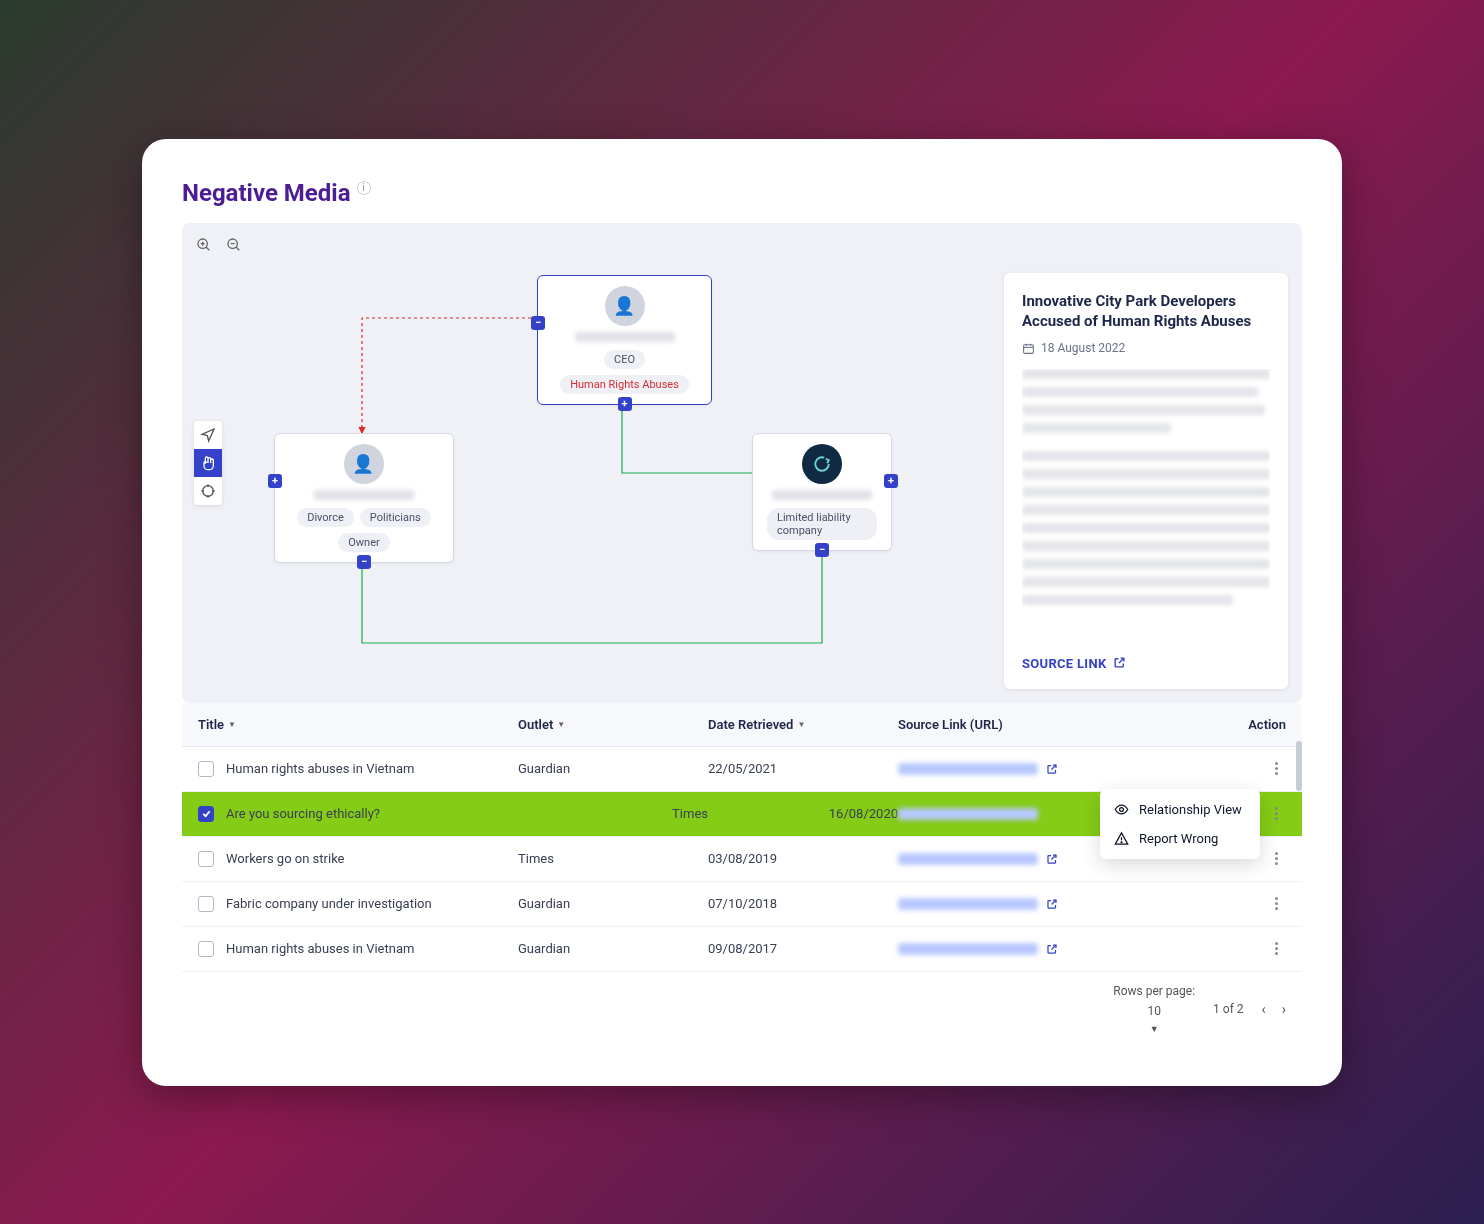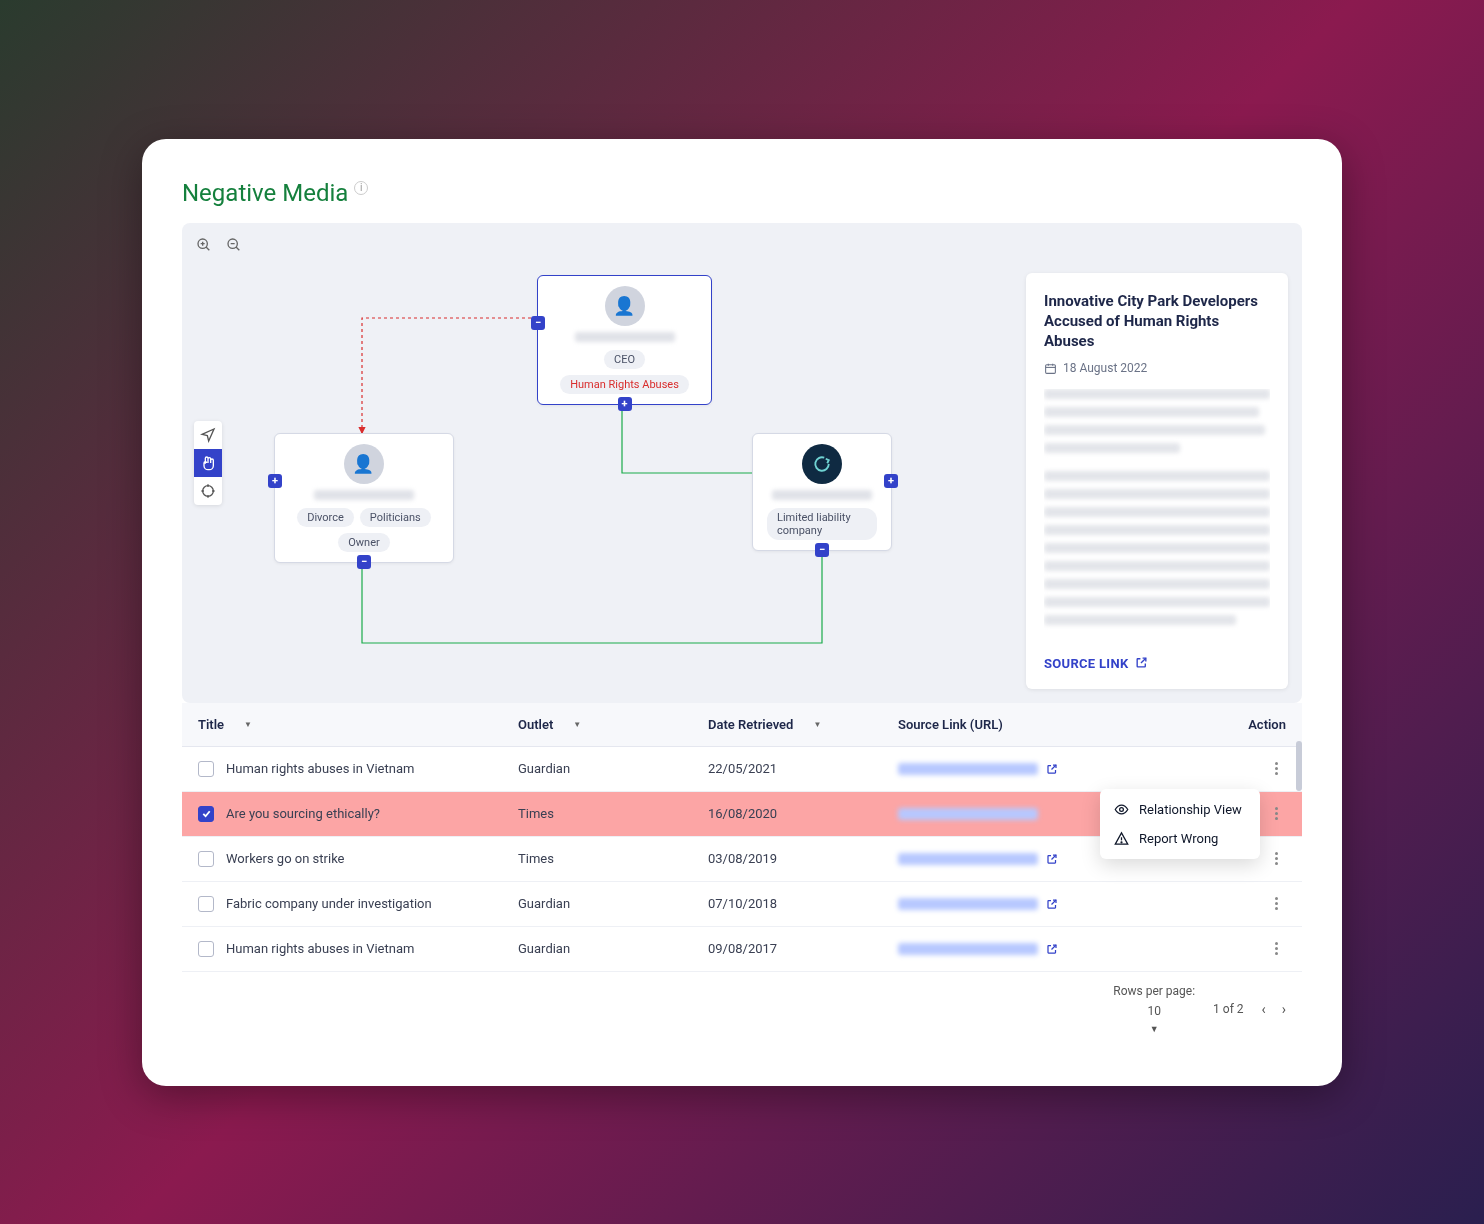--- a/index.html
+++ b/index.html
@@ -15,21 +15,21 @@
   }
   .window {
     width: 1200px;
     background: #fff;
     border-radius: 24px;
     box-shadow: 0 10px 40px rgba(0,0,0,.35);
     padding: 40px;
     position: relative;
   }
   .page-title-row { display:flex; align-items:flex-start; gap:6px; margin-bottom:16px;}
-  .page-title { font-size: 24px; font-weight: 400; color:#15803d; }
+  .page-title { font-size: 24px; font-weight: 700; color:#4c1d95; }
   .info-badge { font-size:10px; color:#999; border:1px solid #ccc; border-radius:50%; width:14px; height:14px; display:flex; align-items:center; justify-content:center; margin-top:2px;}
   .canvas-area {
     background: #eff1f6;
     border-radius: 8px;
     position: relative;
     height: 480px;
     overflow: hidden;
   }
   .zoom-controls { position:absolute; top:12px; left:12px; display:flex; gap:10px; color:#666;}
   .zoom-btn { width:20px; height:20px; display:flex; align-items:center; justify-content:center; cursor:pointer;}
@@ -44,38 +44,38 @@
   .node.selected { border:1.5px solid #3342c9; }
   .node .avatar { width:40px; height:40px; border-radius:50%; background:#d0d4de; margin-bottom:6px; display:flex; align-items:center; justify-content:center; font-size:18px; color:#fff;}
   .node .avatar.company { background:#0f2a42; }
   .node .name-placeholder { width:100px; height:10px; background:#e0e2e8; border-radius:3px; filter:blur(2px); margin-bottom:8px;}
   .tags { display:flex; gap:6px; flex-wrap:wrap; justify-content:center;}
   .tag { font-size:11px; padding:3px 10px; border-radius:12px; background:#eef0f5; color:#4a5166;}
   .tag.danger { color:#d92d2d; }
   .node-handle { position:absolute; width:14px; height:14px; background:#3342c9; color:#fff; font-size:11px; font-weight:bold; border-radius:3px; display:flex; align-items:center; justify-content:center; line-height:1;}
   svg.links { position:absolute; inset:0; width:100%; height:100%; pointer-events:none; }
   .article-panel {
-    position:absolute; right:14px; top:50px; bottom:14px; width:262px;
+    position:absolute; right:14px; top:50px; bottom:14px; width:284px;
     background:#fff; border-radius:6px; padding:18px; box-shadow:0 1px 4px rgba(0,0,0,.08);
     display:flex; flex-direction:column;
   }
   .article-title { font-size:15px; font-weight:700; color:#1e2749; line-height:1.35; margin-bottom:10px;}
   .article-date { font-size:12px; color:#6b7387; display:flex; align-items:center; gap:6px; margin-bottom:14px;}
   .article-body { flex:1; overflow:hidden; }
   .blur-line { height:10px; background:#e3e5ea; border-radius:3px; margin-bottom:8px; filter:blur(2px);}
   .source-link { color:#3342c9; font-size:13px; font-weight:700; letter-spacing:.3px; display:flex; align-items:flex-start; gap:6px; margin-top:10px; cursor:pointer;}
   
   .data-table { margin-top:0px; position:relative;}
   .thead { display:grid; grid-template-columns: 320px 190px 190px 240px 1fr; align-items:center; padding:14px 16px; font-size:13px; font-weight:600; color:#1e2749; border-bottom:1px solid #e5e7ef; background:#f7f8fb; border-radius:0 0 0 0;}
-  .th { display:flex; align-items:center; gap:20px;}
+  .th { display:flex; align-items:center; gap:4px;}
   .th .sort { font-size:8px; color:#666;}
   .th.action { justify-content:flex-end;}
   .tbody {}
   .trow { display:grid; grid-template-columns: 320px 190px 190px 240px 1fr; align-items:center; padding:12px 16px; font-size:13px; color:#3a4053; border-bottom:1px solid #eef0f5;}
-  .trow.selected { background:#fca5a5;}
+  .trow.selected { background:#84cc16;text-align:right;}
   .cell-title { display:flex; align-items:center; gap:12px;}
   .checkbox { width:16px; height:16px; border:1.5px solid #b3b8c9; border-radius:3px; display:flex; align-items:center; justify-content:center; cursor:pointer; flex-shrink:0;}
   .checkbox.checked { background:#3342c9; border-color:#3342c9; color:#fff;}
   .url-blur { display:inline-block; width:140px; height:12px; background:#b7c8ff; border-radius:3px; filter:blur(2.5px);}
   .link-cell { display:flex; align-items:center; gap:8px; color:#3342c9;}
   .ext-icon { color:#3342c9; font-size:12px;}
   .action-cell { display:flex; justify-content:flex-end;}
   .kebab { width:20px; height:20px; display:flex; flex-direction:column; align-items:center; justify-content:center; gap:2px; cursor:pointer;}
   .kebab span { width:3px; height:3px; background:#888; border-radius:50%;}
   .context-menu {

